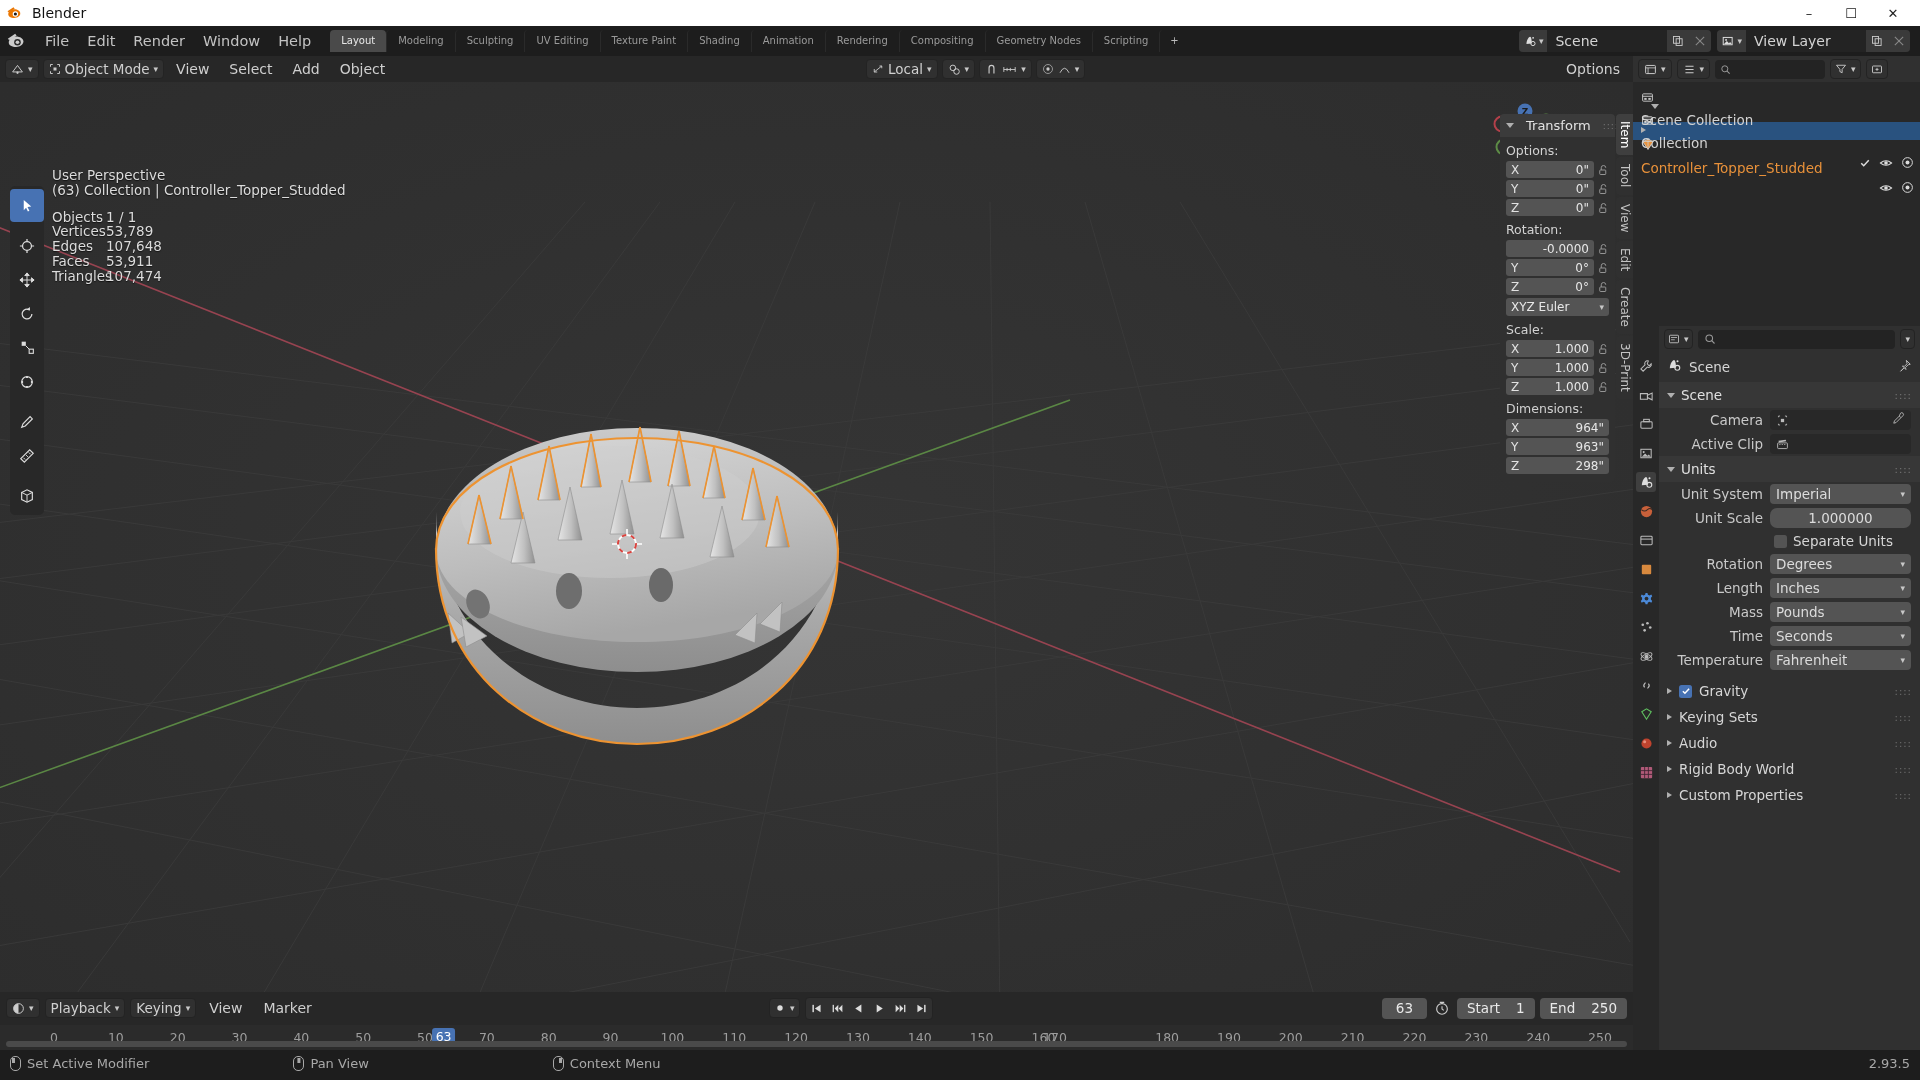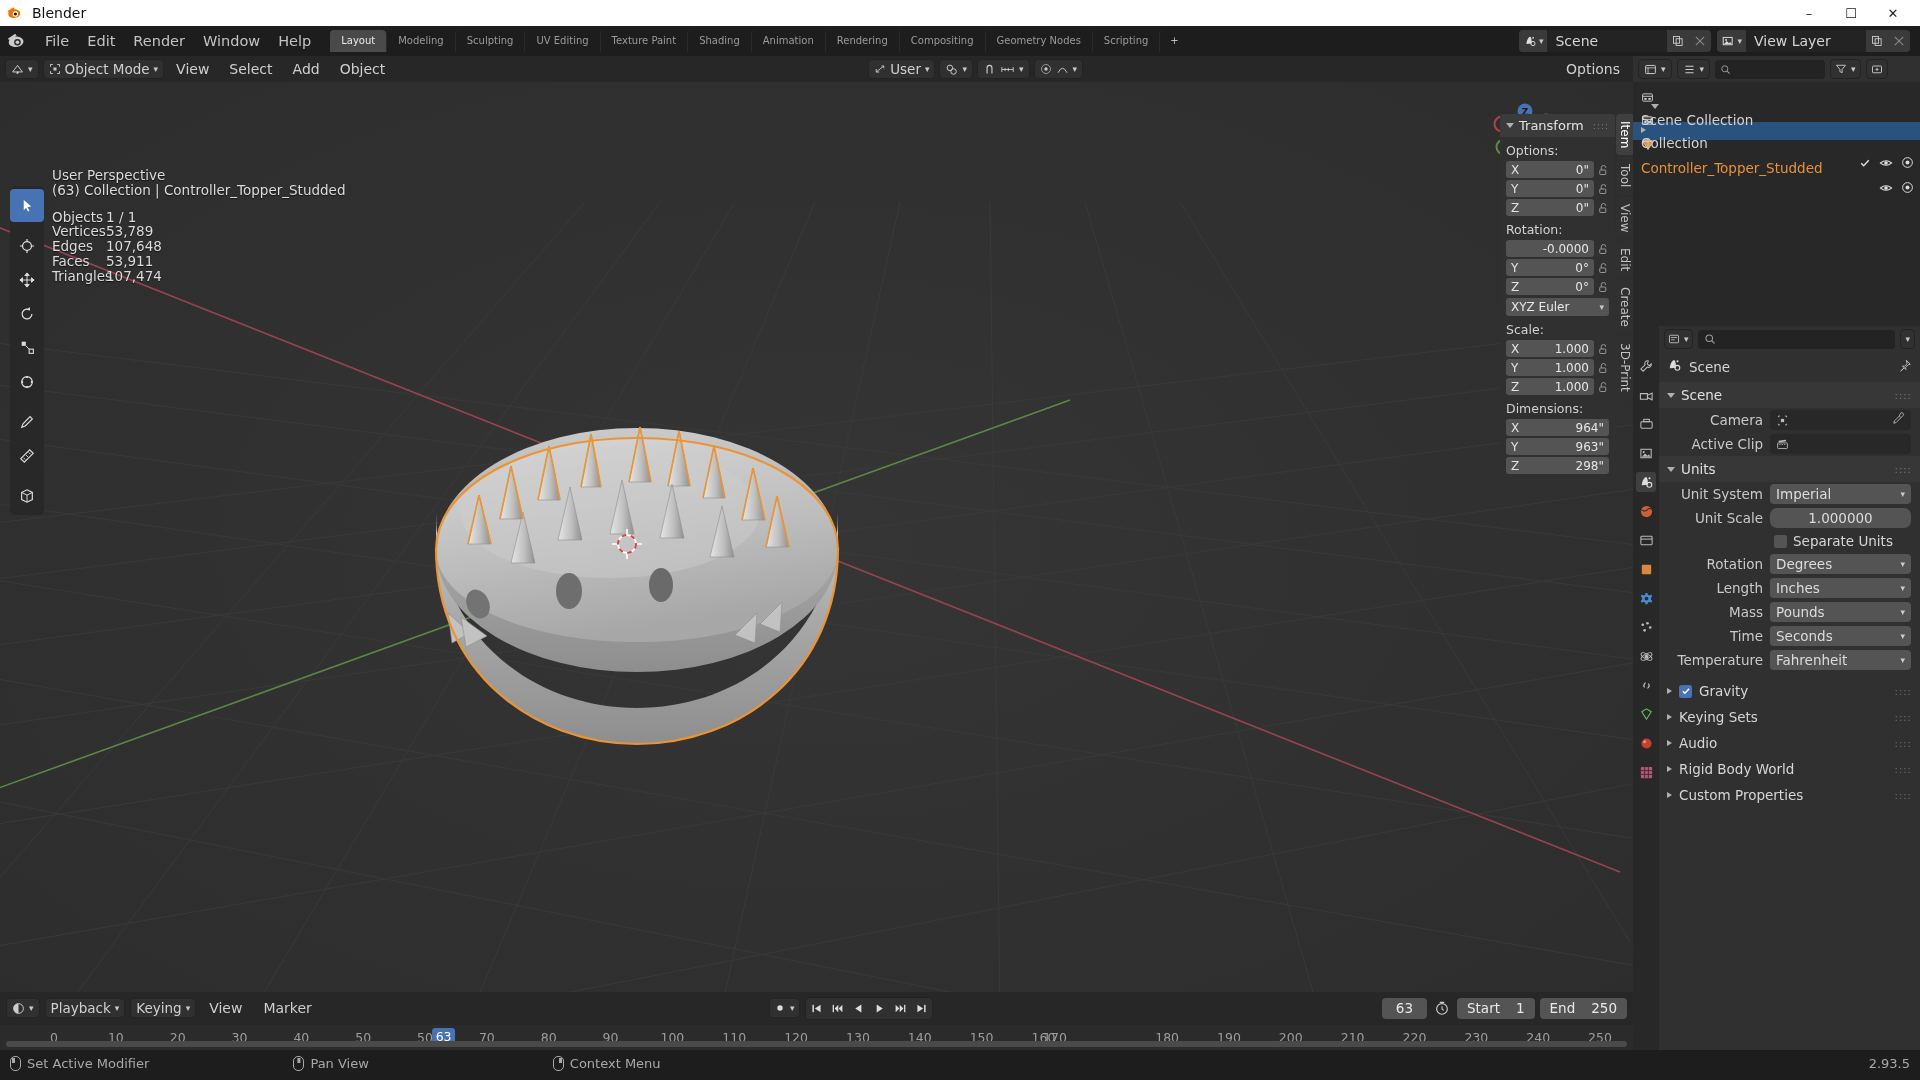--- a/index.html
+++ b/index.html
@@ -72,21 +72,21 @@
   
   #gizmo { position:absolute; right:74px; top:18px; width:68px; height:68px; z-index:4;}
   #nav-btns { position:absolute; right:78px; top:98px; display:flex; flex-direction:column;
       gap:9px; align-items:center; z-index:4; }
   .navb { width:24px; height:24px; border-radius:50%; background:#3a3a3a;
       display:flex; align-items:center; justify-content:center; }
 
   
   #npanel { position:absolute; right:18px; top:32px; width:115px; background:#303030;
       border-radius:4px; padding:0 0 6px; z-index:4; font-size:12.5px;}
-  #npanel .ptitle { display:flex; align-items:center; gap:5px; background:#3b3b3b;
+  #npanel .ptitle { display:flex; align-items:center; gap:12px; background:#3b3b3b;
       border-radius:4px 4px 0 0; padding:4px 6px; font-size:13px; color:#e2e2e2; }
   #npanel .sect { margin:6px 6px 0; }
   #npanel .lbl { font-size:12.5px; color:#d2d2d2; margin-bottom:3px; }
   .fieldrow { display:flex; align-items:center; gap:4px; margin-bottom:2px; }
   .field { flex:1; height:17px; background:#545454; border-radius:3px; display:flex;
       align-items:center; padding:0 5px; font-size:12px; color:#e6e6e6; }
   .field .fk { color:#e2e2e2; }
   .field .fv { margin-left:auto; }
   .lock { width:11px; height:12px; opacity:.75; }
   .combo { height:18px; background:#545454; border-radius:3px; display:flex; align-items:center;
@@ -303,21 +303,21 @@
         <span class="hdr-flat">Add</span>
         <span class="hdr-flat">Object</span>
 
         <span style="flex:1"></span>
 
         <span class="hdr-btn">
           <svg width="12" height="12" viewBox="0 0 16 16">
               <path d="M3 12 L13 4 M3 12 L3 8 M3 12 L7 12" stroke="#ccc" stroke-width="1.2" fill="none"></path>
               <path d="M13 4 L10 4 M13 4 L13 7" stroke="#ccc" stroke-width="1.2"></path>
             </svg>
-          <span>User</span>
+          <span>Local</span>
           <span class="chev">▾</span>
         </span>
         <span class="hdr-btn">
           <svg width="13" height="13" viewBox="0 0 16 16">
               <circle cx="6" cy="6" r="3.4" fill="none" stroke="#ccc" stroke-width="1.2"></circle>
               <circle cx="10.5" cy="10.5" r="3.4" fill="none" stroke="#ccc" stroke-width="1.2"></circle>
             </svg>
           <span class="chev">▾</span>
         </span>
         <span class="hdr-btn">

